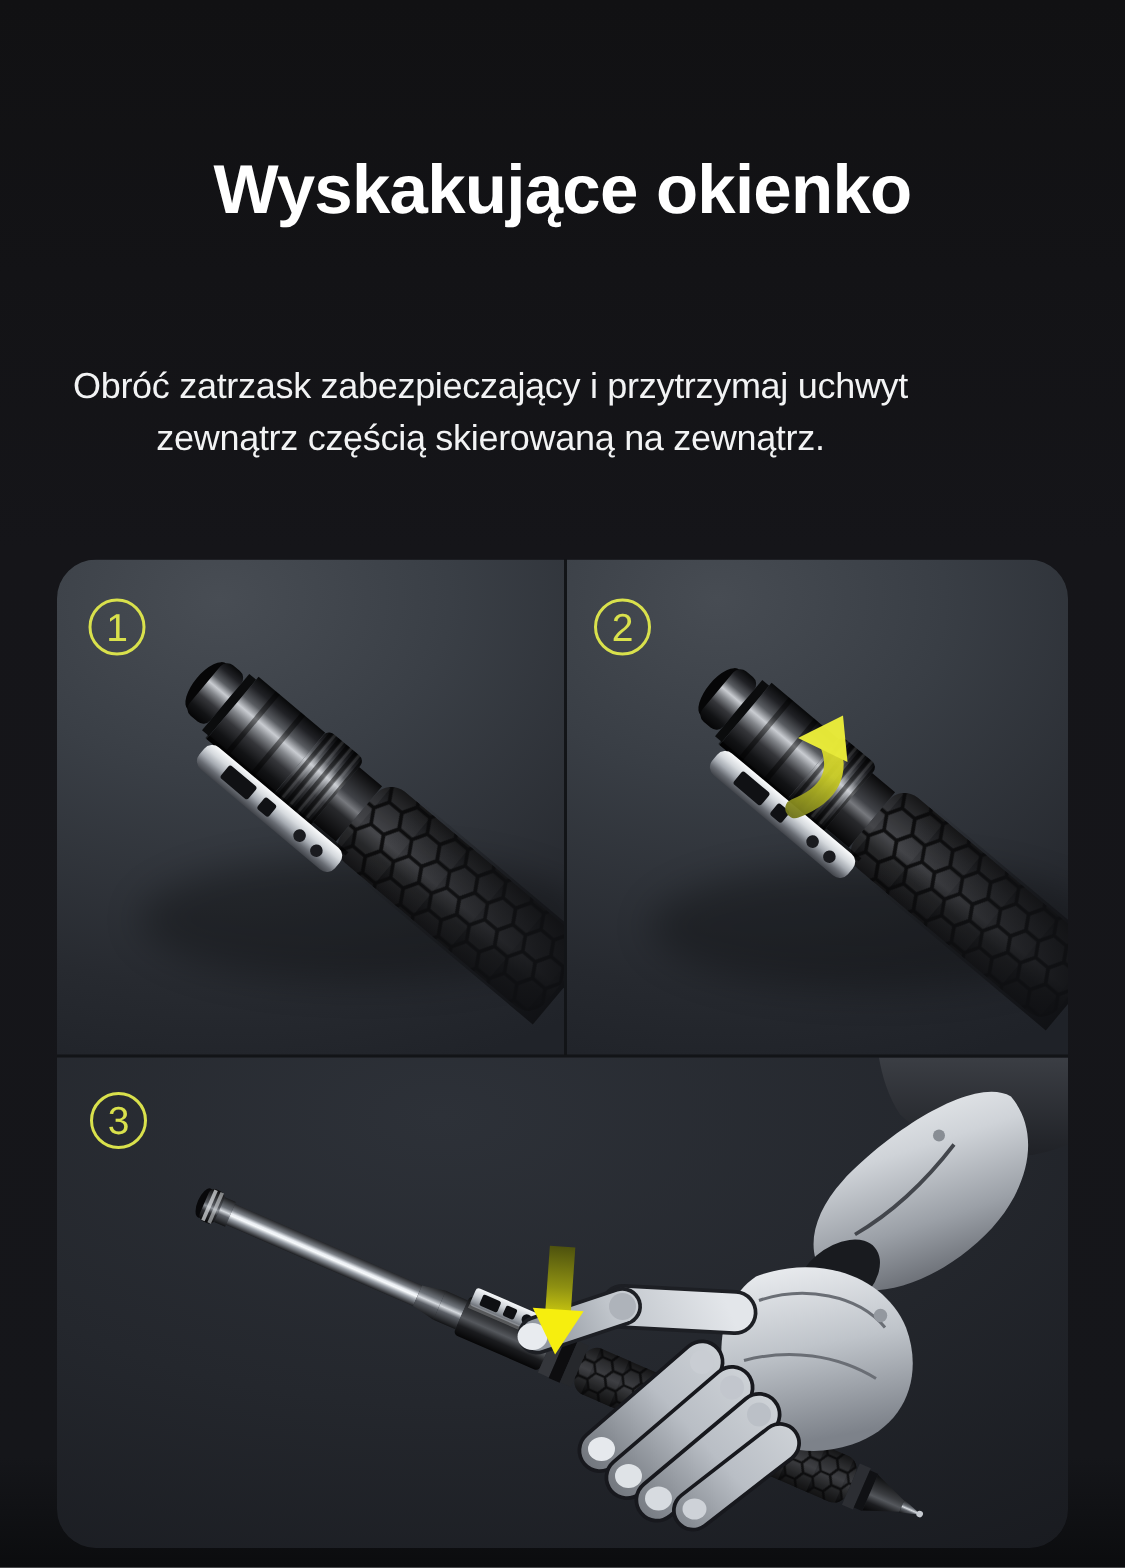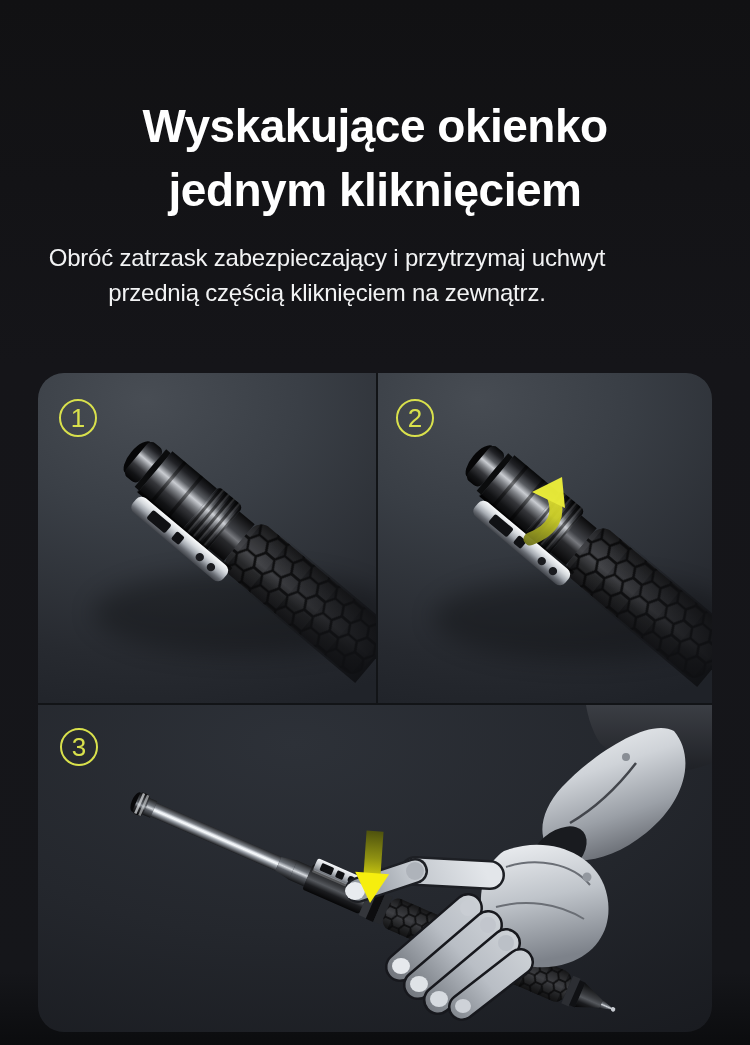--- a/index.html
+++ b/index.html
@@ -42,25 +42,24 @@
   .b3{left:22px;top:355px;}
 </style>
 </head>
 <body>
 
 <div class="page">
 
   <header>
     <h1 class="title">
       <span>Wyskakujące okienko</span>
-      <span>jednym kliknięciem</span>
     </h1>
     <p class="sub">
       <span>Obróć zatrzask zabezpieczający i przytrzymaj uchwyt</span>
-      <span>przednią częścią kliknięciem na zewnątrz.</span>
+      <span>zewnątrz częścią skierowaną na zewnątrz.</span>
     </p>
   </header>
 
   <section class="panel">
 
     <div class="cell cell1">
       <svg viewBox="0 0 338 330" xmlns="http://www.w3.org/2000/svg">
         <defs>
           <filter id="aBlur" x="-60%" y="-60%" width="220%" height="220%">
               <feGaussianBlur stdDeviation="12"></feGaussianBlur>

